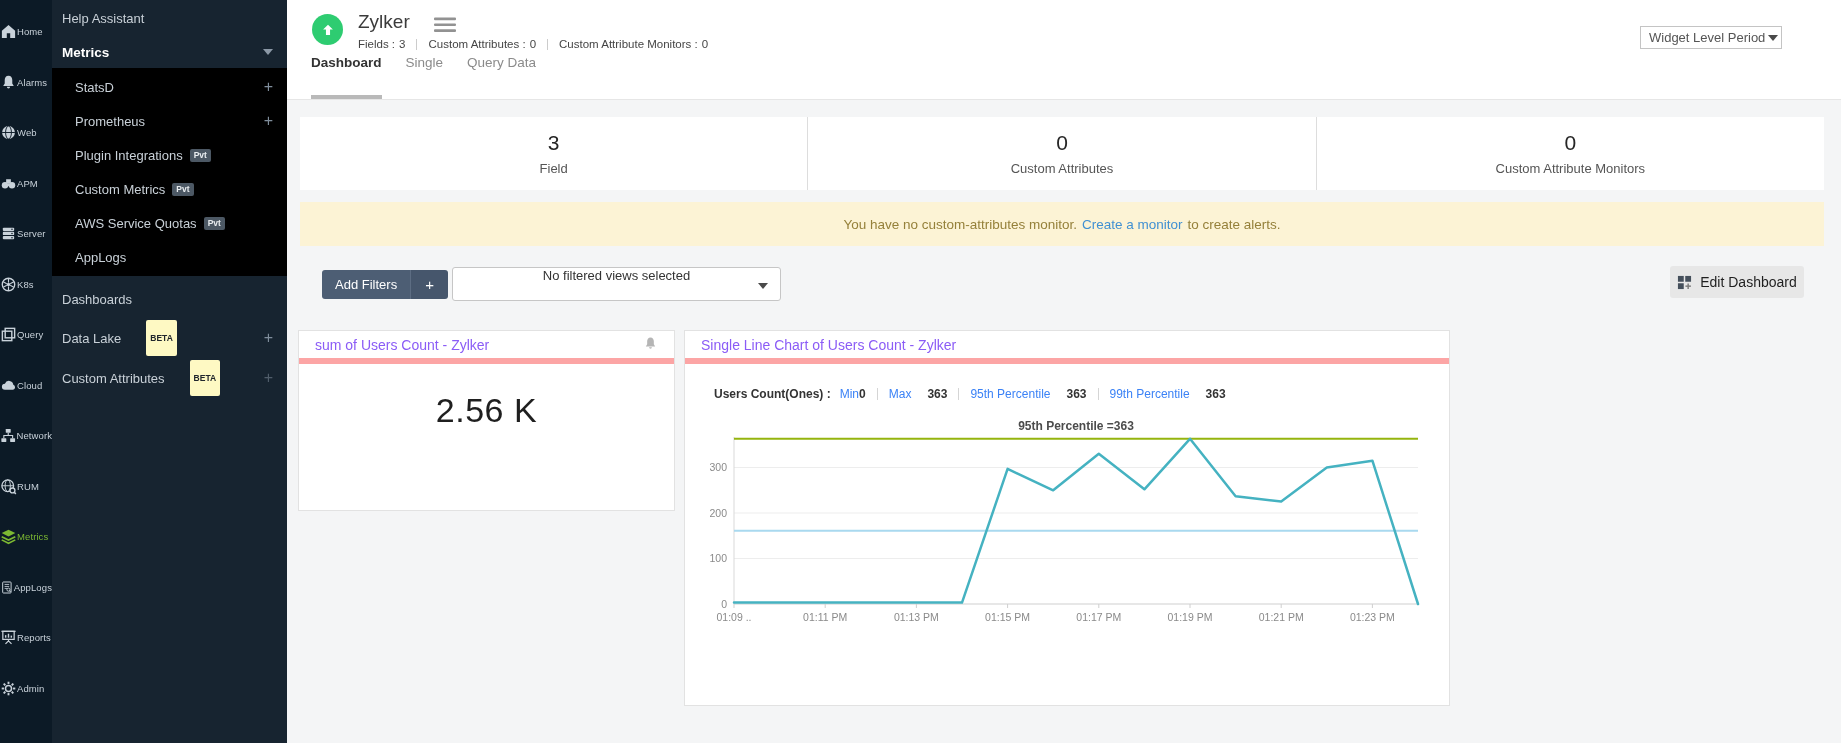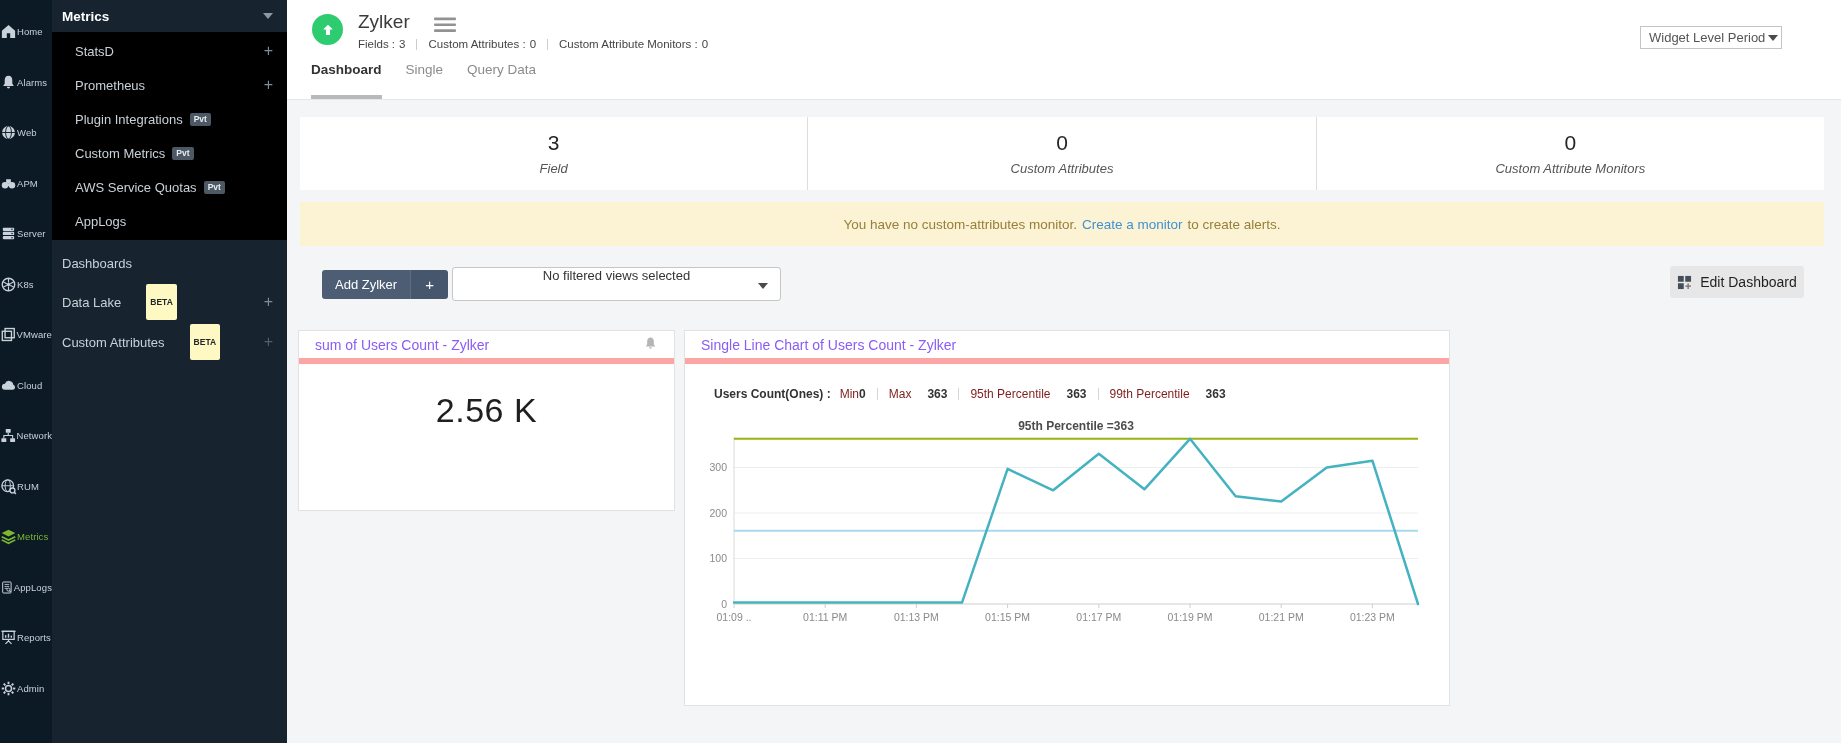--- a/index.html
+++ b/index.html
@@ -34,32 +34,32 @@
   #main { position:absolute; left:287px; top:0; width:1554px; height:743px; background:#f4f5f6; }
   #main-header { position:absolute; left:0; top:0; width:100%; height:100px; background:#fff; border-bottom:1px solid #e6e6e6; }
   #monitor-status { position:absolute; left:25px; top:14px; width:31px; height:31px; border-radius:50%; background:#2ecc71; display:flex; align-items:center; justify-content:center; }
   #page-title { position:absolute; left:71px; top:11px; font-size:19px; color:#3b3b3b; }
   #hamburger { position:absolute; left:147px; top:17px; cursor:pointer; }
   #header-meta { position:absolute; left:71px; top:38px; font-size:11.5px; color:#454545; display:flex; align-items:center; }
   .meta-item { display:flex; }
   .meta-item .v { margin-left:4px; }
   .meta-sep { width:1px; height:11px; background:#ccc; margin:0 11px; }
   #tabs { position:absolute; left:24px; bottom:0; display:flex; gap:24px; font-size:13.5px; }
-  .tab { padding-bottom:18px; color:#8b8b8b; cursor:pointer; }
+  .tab { padding-bottom:25px; color:#8b8b8b; cursor:pointer; }
   .tab.active { color:#333; font-weight:bold; border-bottom:4px solid #b9b9b9; }
   #period-box { position:absolute; right:59px; top:26px; width:142px; height:23px; background:#fff; border:1px solid #c4c4c4; font-size:13px; color:#555; display:flex; align-items:center; padding-left:8px; cursor:pointer; }
   #period-box .dd-caret { position:absolute; right:3px; }
   .dd-caret { width:0; height:0; border-left:5px solid transparent; border-right:5px solid transparent; border-top:6px solid #4a4a4a; }
 
   
   #stats-row { position:absolute; left:13px; top:117px; width:1524px; height:73px; background:#fff; display:flex; }
   .stat-cell { flex:1; display:flex; flex-direction:column; align-items:center; justify-content:center; gap:6px; }
   .stat-cell + .stat-cell { border-left:1px solid #ddd; }
   .stat-value { font-size:21px; color:#262626; }
-  .stat-label { font-size:13px; color:#555;font-style:italic; }
+  .stat-label { font-size:13px; color:#555; }
 
   
   #banner { position:absolute; left:13px; top:202px; width:1524px; height:44px; background:#fcf3d5; display:flex; align-items:center; justify-content:center; font-size:13.5px; color:#95803a; }
   #banner a { color:#4090d2; text-decoration:none; margin:0 5px; cursor:pointer; }
   #banner .pre { margin-right:0; }
 
   
   #add-filters { position:absolute; left:35px; top:270px; height:29px; display:flex; border-radius:3px; overflow:hidden; cursor:pointer; }
   #add-filters .af-label { background:#4d5e74; color:#fff; font-size:13px; display:flex; align-items:center; padding:0 13px; }
   #add-filters .af-plus { background:#46566c; color:#fff; width:38px; display:flex; align-items:center; justify-content:center; font-size:15px; border-left:1px solid #5d6d83; }
@@ -71,21 +71,21 @@
   .card { position:absolute; background:#fff; border:1px solid #e2e2e2; }
   #card-number { left:11px; top:330px; width:377px; height:181px; }
   #card-chart { left:397px; top:330px; width:766px; height:376px; }
   .card-head { height:33px; display:flex; align-items:center; padding:0 16px; border-bottom:6px solid #fca5a5; font-size:14px; color:#8b5cf6; }
   .card-bell { margin-left:auto; cursor:pointer; }
   #big-value { margin-top:27px; text-align:center; font-size:34px; color:#1f1f1f; letter-spacing:.5px; }
 
   
   #chart-legend { position:absolute; left:29px; top:56px; display:flex; align-items:center; font-size:12px; color:#6e8090; }
   #chart-legend .series-name { color:#333; font-weight:bold; margin-right:9px; }
-  #chart-legend .sum-label { color:#7f1d1d; }
+  #chart-legend .sum-label { color:#3b82f6; }
   #chart-legend .sum-value { color:#333; font-weight:bold; margin-left:16px; }
   #chart-legend .leg-sep { width:1px; height:12px; background:#d5d5d5; margin:0 11px; }
   #chart-title { position:absolute; left:49px; top:88px; width:684px; text-align:center; font-size:12px; font-weight:bold; color:#4c4c4c; }
   #chart-svg { position:absolute; left:6px; top:102px; }
   .axis-label { font-family:"Liberation Sans", sans-serif; font-size:10.5px; fill:#8a8a8a; }
 </style>
 </head>
 <body>
 
 <nav id="icon-rail">
@@ -147,21 +147,21 @@
           <line x1="10.8" y1="8.1" x2="14.6" y2="6.2"></line>
         </g>
       </svg>
     <span class="rail-label">K8s</span>
   </div>
   <div class="rail-item">
     <svg viewBox="0 0 18 18">
         <rect x="5.5" y="2.5" width="10" height="10" fill="none" stroke="currentColor" stroke-width="1.5"></rect>
         <rect x="2.5" y="5.5" width="10" height="10" fill="none" stroke="currentColor" stroke-width="1.5"></rect>
       </svg>
-    <span class="rail-label">VMware</span>
+    <span class="rail-label">Query</span>
   </div>
   <div class="rail-item">
     <svg viewBox="0 0 18 18">
         <path d="M13.8 13.5 H5.2 A3.2 3.2 0 0 1 5.2 7.1 A4.6 4.6 0 0 1 14.1 8.3 A2.7 2.7 0 0 1 13.8 13.5 Z" fill="currentColor"></path>
       </svg>
     <span class="rail-label">Cloud</span>
   </div>
   <div class="rail-item">
     <svg viewBox="0 0 18 18">
         <g fill="currentColor">
@@ -229,20 +229,23 @@
           <line x1="12.4" y1="12.4" x2="14.1" y2="14.1"></line>
           <line x1="3.9" y1="14.1" x2="5.6" y2="12.4"></line>
           <line x1="12.4" y1="5.6" x2="14.1" y2="3.9"></line>
         </g>
       </svg>
     <span class="rail-label">Admin</span>
   </div>
 </nav>
 
 <nav id="sidebar">
+  <div class="side-row" id="help-row">
+    <span>Help Assistant</span>
+  </div>
   <div class="side-row" id="metrics-header">
     <span>Metrics</span>
     <span class="caret-down"></span>
   </div>
   <div id="metrics-sub">
     <div class="sub-row">
       <span class="sub-label">StatsD</span>
       <span class="row-spacer"></span>
       <span class="plus-glyph">+</span>
     </div>
@@ -344,21 +347,21 @@
     </div>
   </section>
 
   <section id="banner">
     <span class="pre">You have no custom-attributes monitor.</span>
     <a>Create a monitor</a>
     <span>to create alerts.</span>
   </section>
 
   <div id="add-filters">
-    <span class="af-label">Add Zylker</span>
+    <span class="af-label">Add Filters</span>
     <span class="af-plus">+</span>
   </div>
   <div id="views-dropdown">
     <span>No filtered views selected</span>
     <span class="dd-caret"></span>
   </div>
   <button id="edit-dashboard" style="border:none;">
     <svg viewBox="0 0 16 16" width="15" height="15">
         <g fill="#454f5b">
           <rect x="1" y="1" width="6.2" height="6.2"></rect>

